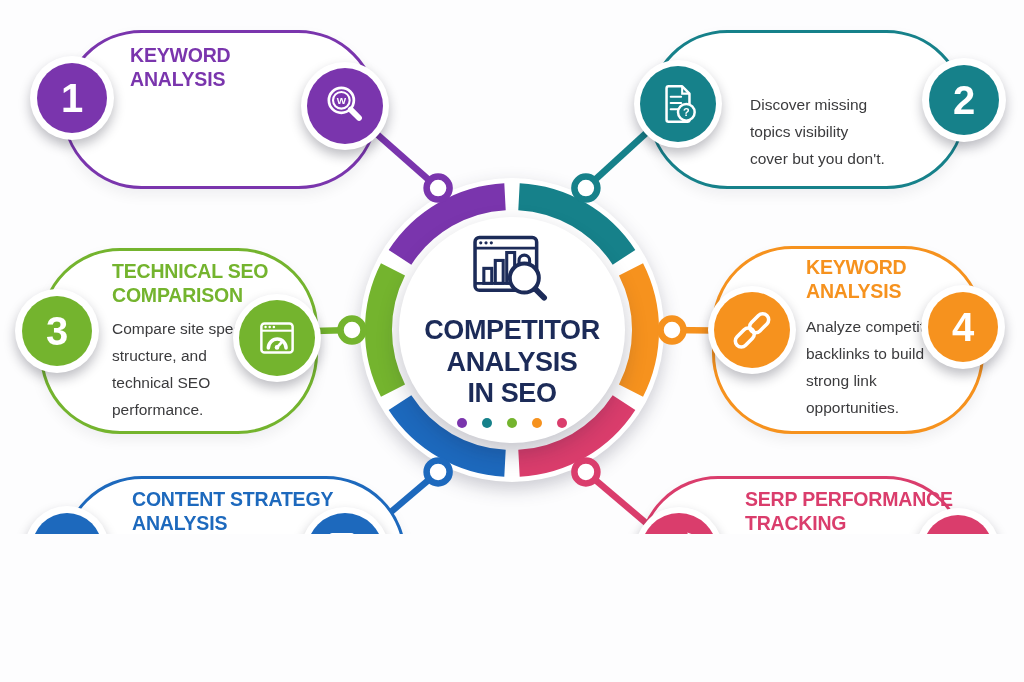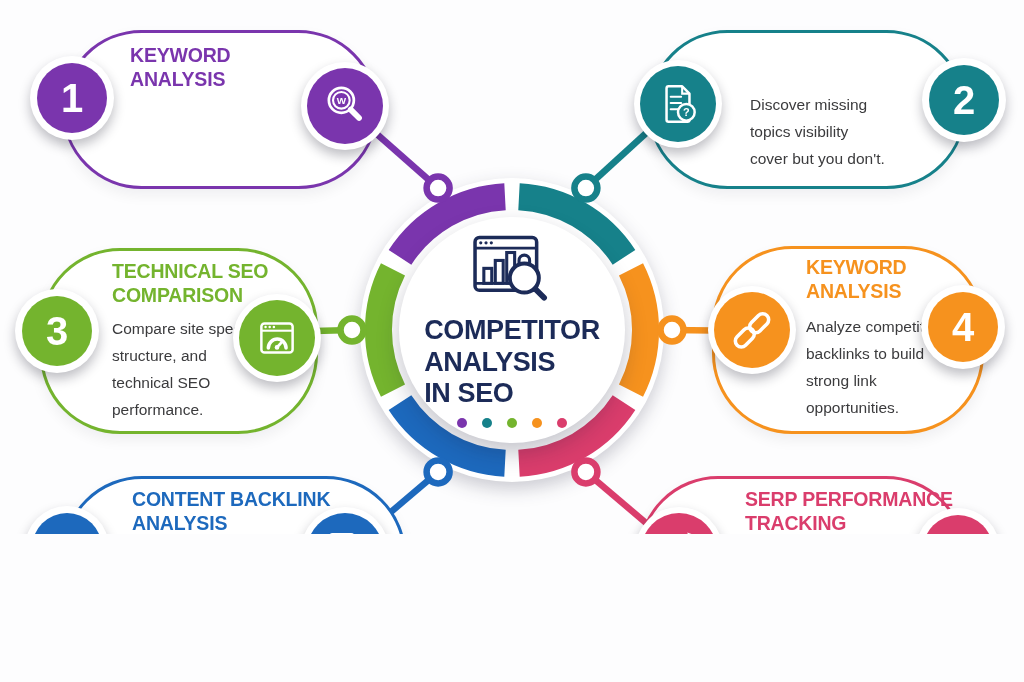--- a/index.html
+++ b/index.html
@@ -58,21 +58,21 @@
   .icon4{left:708px;top:286px;} .icon4 .inner{background:#f6921e;}
   .icon5{left:301px;top:507px;} .icon5 .inner{background:#1d69bd;}
   .icon6{left:635px;top:507px;} .icon6 .inner{background:#da3d6c;}
 
   
   .hub{position:absolute;z-index:3;left:399px;top:217px;width:226px;height:226px;border-radius:50%;
        background:#fff;box-shadow:0 10px 22px rgba(25,25,50,.25);
        display:flex;flex-direction:column;align-items:center;}
   .hub-icon{margin-top:15px;}
   .hub-title{margin-top:1px;font-weight:700;font-size:27px;line-height:1.17;color:#1c2b58;
-             letter-spacing:-.4px;text-align:left;white-space:pre-line;}
+             letter-spacing:-.4px;text-align:center;white-space:pre-line;}
   .hub-dots{margin-top:8px;display:flex;gap:15px;}
   .hub-dots span{width:10px;height:10px;border-radius:50%;display:block;}
   .hub-dots span:nth-child(1){background:#7a35ad;}
   .hub-dots span:nth-child(2){background:#16818a;}
   .hub-dots span:nth-child(3){background:#74b42e;}
   .hub-dots span:nth-child(4){background:#f6921e;}
   .hub-dots span:nth-child(5){background:#da3d6c;}
 
   .shadowed{filter:drop-shadow(0 7px 9px rgba(25,25,50,.22));}
 </style>
@@ -113,21 +113,21 @@
   <div class="card card4"></div>
   <div class="card card5"></div>
   <div class="card card6"></div>
 
   <div class="card-title t1">KEYWORD
 ANALYSIS</div>
   <div class="card-title t3">TECHNICAL SEO
 COMPARISON</div>
   <div class="card-title t4">KEYWORD
 ANALYSIS</div>
-  <div class="card-title t5">CONTENT BACKLINK
+  <div class="card-title t5">CONTENT STRATEGY
 ANALYSIS</div>
   <div class="card-title t6">SERP PERFORMANCE
 TRACKING</div>
 
   <div class="card-body b2">Discover missing
 topics visibility
 cover but you don't.</div>
   <div class="card-body b3">Compare site speed,
 structure, and
 technical SEO

